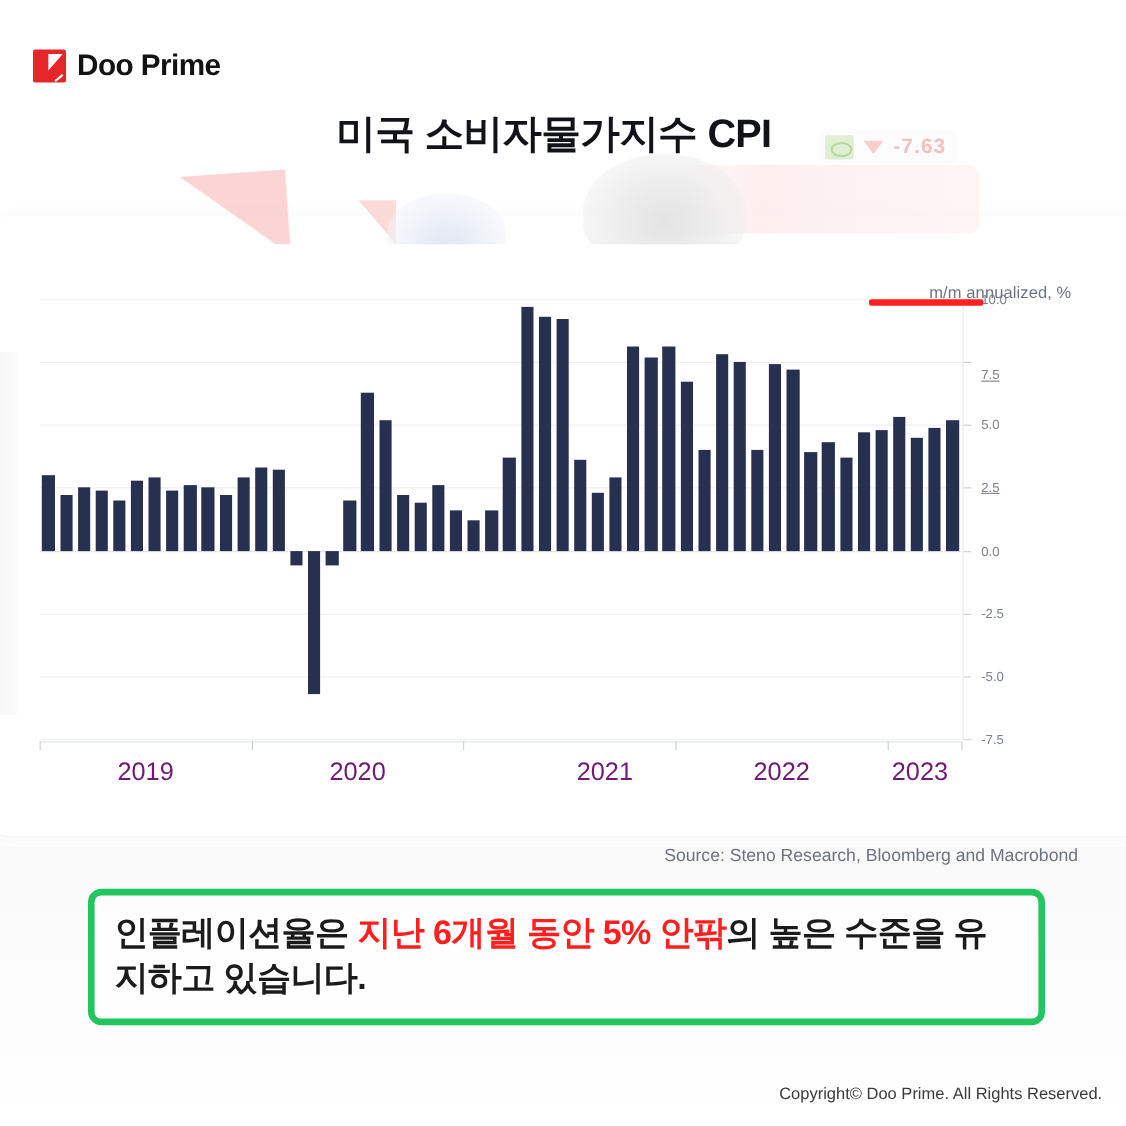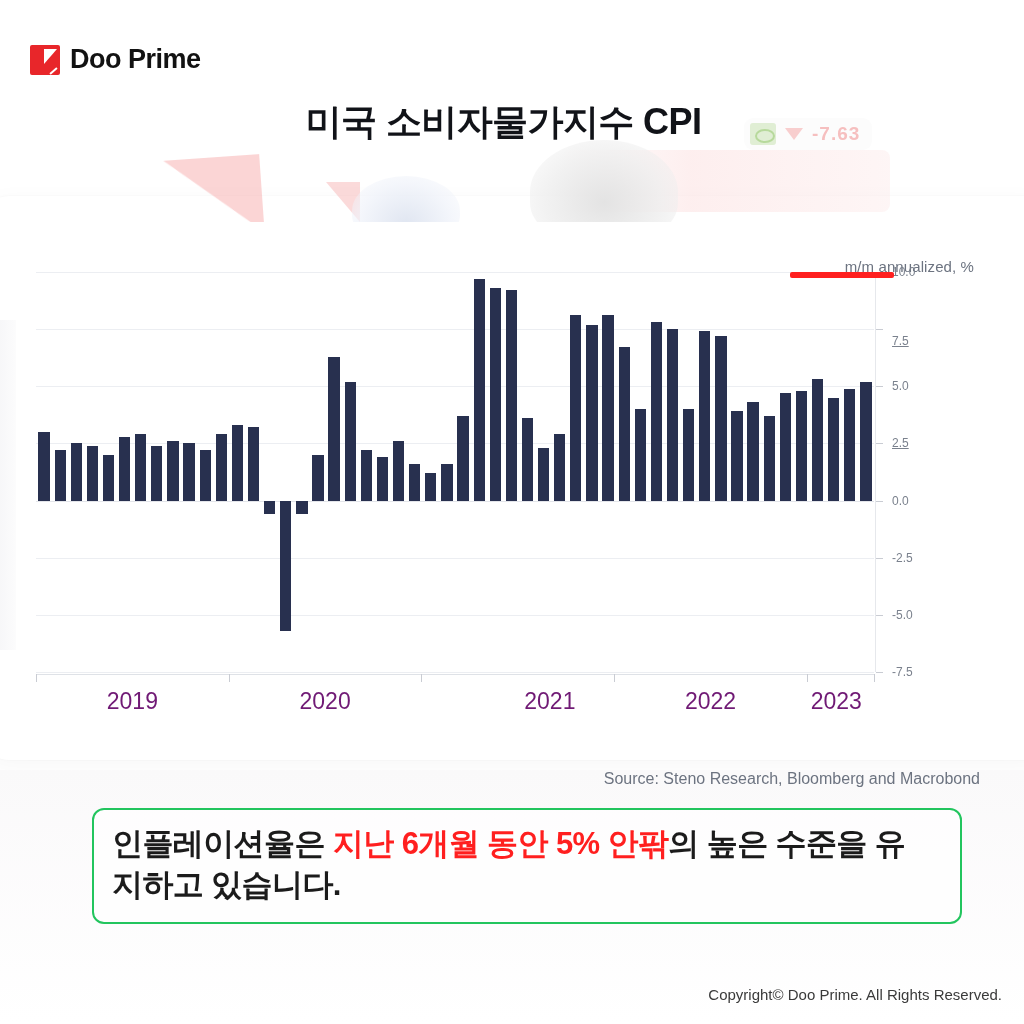--- a/index.html
+++ b/index.html
@@ -156,22 +156,22 @@
     position:absolute; top:466px; font-size:23px; color:#701a75;
     transform:translateX(-50%); white-space:nowrap;
   }
   .source-note{
     position:absolute; right:28px; top:500px;
     font-size:16px; color:#6c7380;margin-top:48px;
   }
 
   
   #caption-box{
-    position:absolute; left:92px; top:808px; width:870px;
-    border:2px solid #22c55e; border-radius:12px;
+    position:absolute; left:80px; top:808px; width:870px;
+    border:6px solid #22c55e; border-radius:12px;
     padding:14px 18px 16px 18px;
     background:rgba(255,255,255,.65);
   }
   .caption-line{
     font-size:31px; font-weight:bold; color:#1b1b1b;
     line-height:1.32; letter-spacing:-.6px;
   }
   .caption-hl{ color:#ff1f1f; }
 
   

